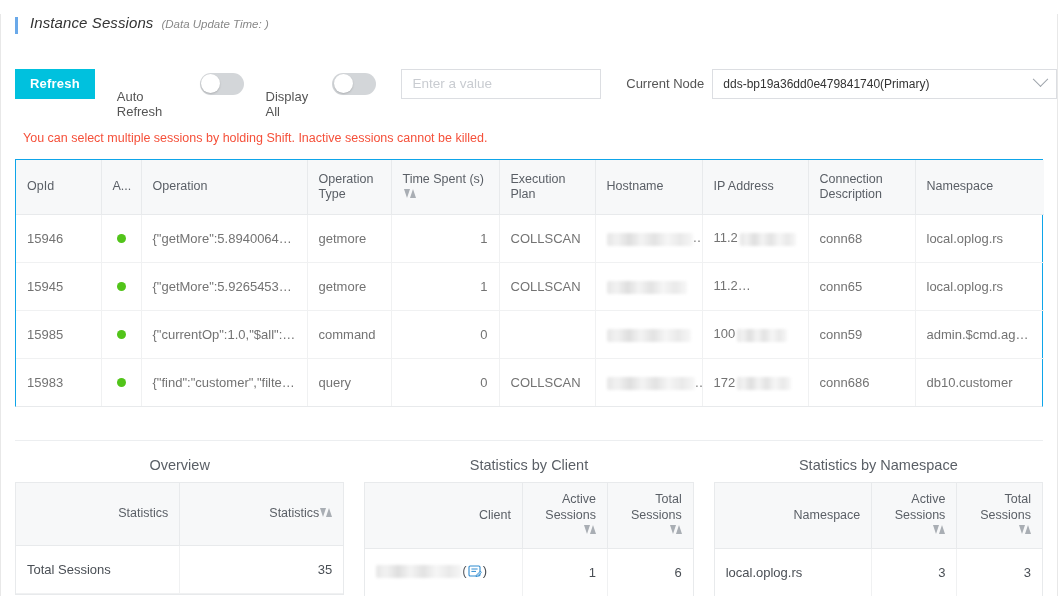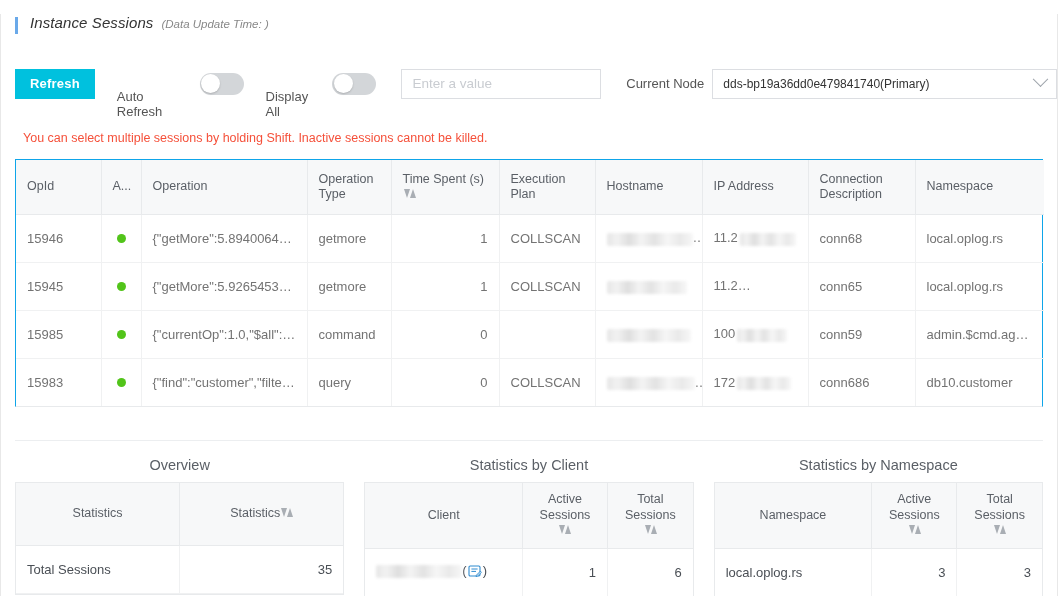--- a/index.html
+++ b/index.html
@@ -264,21 +264,21 @@
     border-collapse: collapse;
     table-layout: fixed;
   }
   table.mini th {
     background: #f7f8f9;
     border-right: 1px solid #e8eaec;
     border-bottom: 1px solid #e8eaec;
     font-weight: normal;
     font-size: 12.5px;
     color: #5a5f66;
-    text-align: center;
+    text-align: right;
     padding: 9px 11px;
     height: 62px;
     vertical-align: middle;
     line-height: 1.25;
   }
   table.mini th:last-child { border-right: none; }
   table.mini td {
     border-right: 1px solid #f0f1f2;
     border-bottom: 1px solid #f0f1f2;
     font-size: 13px;

